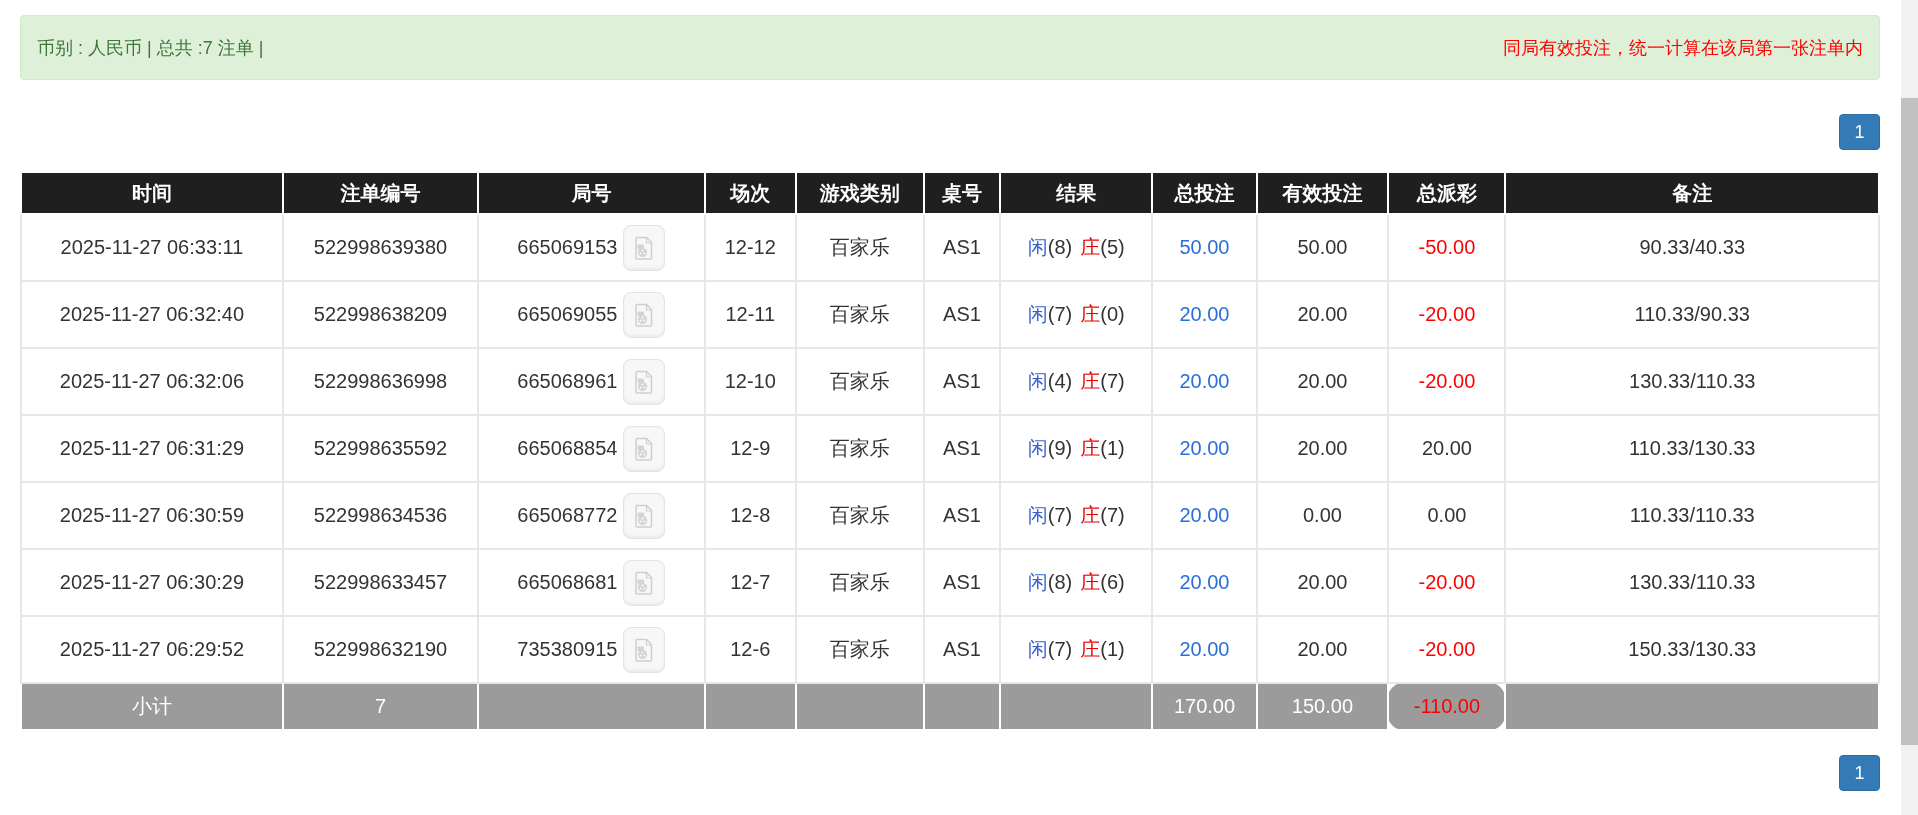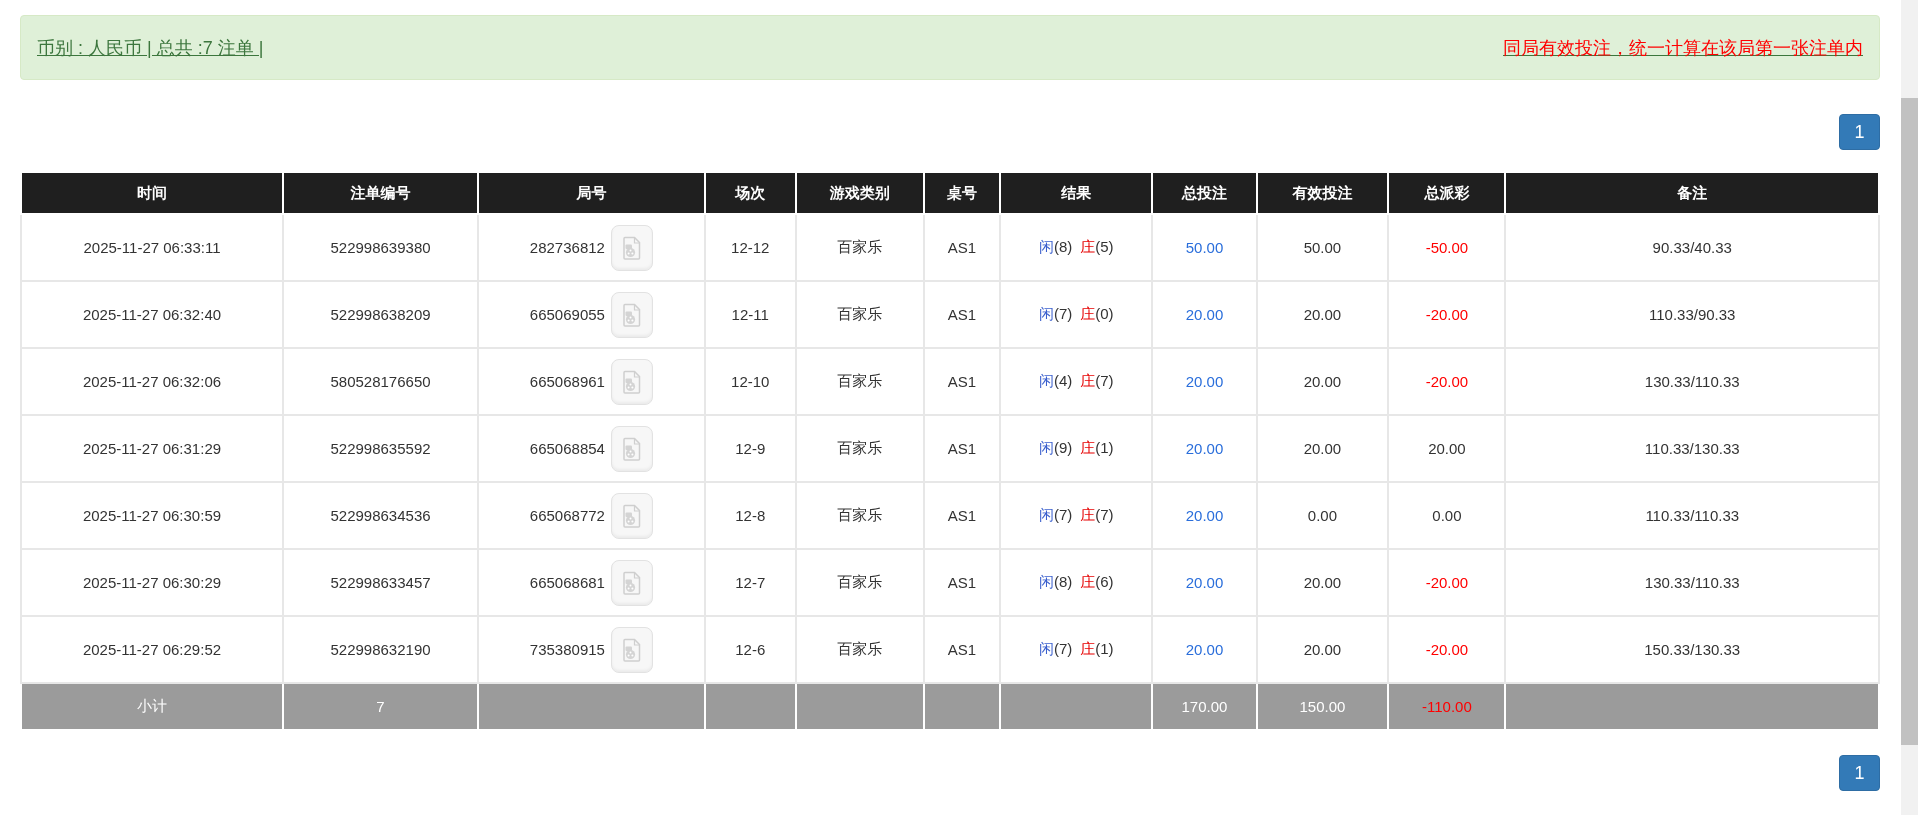--- a/index.html
+++ b/index.html
@@ -7,53 +7,53 @@
   body {
     overflow: hidden; background: #fff; position: relative;
     font-family: "Liberation Sans", "DejaVu Sans", sans-serif;
     color: #333;
   }
   .content { width: 1860px; margin-left: 20px; }
   .alert {
     margin-top: 15px; height: 65px; padding: 0 16px;
     background: #dff0d8; border: 1px solid #d6e9c6; border-radius: 4px;
     color: #3c763d; font-size: 18px;
-    display: flex; align-items: center; justify-content: space-between; text-decoration: underline;
+    display: flex; align-items: center; justify-content: space-between;
   }
   .alert .warn { color: #ff0000; margin-left: 48px; }
   .pager-row { display: flex; justify-content: flex-end; margin-top: 34px; }
   .pager-row.bottom { margin-top: 24px; }
   .page-btn {
     min-width: 41px; height: 36px; padding: 0 12px;
     background: #337ab7; border: 1px solid #2e6da4; border-radius: 4px;
     color: #fff; font-size: 18px; cursor: pointer;
     display: flex; align-items: center; justify-content: center;
   }
   table {
     width: 100%; margin-top: 21px; border-collapse: collapse;
-    table-layout: fixed; font-size: 15px;
+    table-layout: fixed; font-size: 20px;
   }
   thead th {
     background: #1f1f1f; color: #fff; font-weight: bold;
     height: 42px; border: 2px solid #fff; text-align: center;
   }
   tbody td {
     background: #fff; height: 67px; text-align: center;
     border: 2px solid #e7e7e7; color: #333;
   }
   tr.summary td {
     background: #9b9b9b; color: #fff; height: 47px;
     border: 2px solid #fff; text-align: center;
   }
   .bet-link { color: #2a6edb; text-decoration: none; cursor: pointer; }
   .player { color: #3a5fcd; }
   .banker { color: #e60000; }
   .score { color: #333; margin-right: 8px; }
   .score:last-child { margin-right: 0; }
-  .neg { color: #ff0000 !important; }
+  .neg { color: #ff0000 !important; border-radius: 15px; }
   .round-wrap { display: flex; align-items: center; justify-content: center; gap: 6px; }
   .video-btn {
     width: 42px; height: 46px; flex: 0 0 auto;
     background: #f7f7f7; border: 1px solid #e2e2e2; border-radius: 8px;
     display: inline-flex; align-items: center; justify-content: center;
     cursor: pointer; box-shadow: inset 0 -2px 3px rgba(0,0,0,0.05);
   }
   .sb-track { position: absolute; top: 0; right: 0; width: 17px; height: 815px; background: #f1f1f1; }
   .sb-thumb { position: absolute; top: 98px; right: 0; width: 17px; height: 647px; background: #c1c1c1; }
 </style>
@@ -99,21 +99,21 @@
         <th>总派彩</th>
         <th>备注</th>
       </tr>
     </thead>
     <tbody id="rows-body">
   <tr>
     <td>2025-11-27 06:33:11</td>
     <td>522998639380</td>
     <td>
       <div class="round-wrap">
-        <span>282736812</span>
+        <span>665069153</span>
         <span class="video-btn">
           <svg width="22" height="24" viewBox="0 0 22 24">
             <path d="M4 1.5h9.5l5 5V22a1 1 0 0 1-1 1H4a1 1 0 0 1-1-1V2.5a1 1 0 0 1 1-1z" fill="none" stroke="#cfcfcf" stroke-width="1.5"></path>
             <path d="M13.5 1.5V7H19" fill="none" stroke="#cfcfcf" stroke-width="1.2"></path>
             <rect x="4.5" y="8.5" width="6.5" height="4.5" rx="1" fill="#d4d4d4"></rect>
             <circle cx="9.5" cy="16.5" r="4.6" fill="#d4d4d4"></circle>
             <circle cx="9.5" cy="14.6" r="1" fill="#ffffff"></circle>
             <circle cx="7.6" cy="17.6" r="1" fill="#ffffff"></circle>
             <circle cx="11.4" cy="17.6" r="1" fill="#ffffff"></circle>
           </svg>
@@ -158,21 +158,21 @@
       <span class="player">闲</span><span class="score">(7)</span><span class="banker">庄</span><span class="score">(0)</span>
     </td>
     <td><a class="bet-link">20.00</a></td>
     <td>20.00</td>
     <td class="neg">-20.00</td>
     <td>110.33/90.33</td>
   </tr>
 
   <tr>
     <td>2025-11-27 06:32:06</td>
-    <td>580528176650</td>
+    <td>522998636998</td>
     <td>
       <div class="round-wrap">
         <span>665068961</span>
         <span class="video-btn">
           <svg width="22" height="24" viewBox="0 0 22 24">
             <path d="M4 1.5h9.5l5 5V22a1 1 0 0 1-1 1H4a1 1 0 0 1-1-1V2.5a1 1 0 0 1 1-1z" fill="none" stroke="#cfcfcf" stroke-width="1.5"></path>
             <path d="M13.5 1.5V7H19" fill="none" stroke="#cfcfcf" stroke-width="1.2"></path>
             <rect x="4.5" y="8.5" width="6.5" height="4.5" rx="1" fill="#d4d4d4"></rect>
             <circle cx="9.5" cy="16.5" r="4.6" fill="#d4d4d4"></circle>
             <circle cx="9.5" cy="14.6" r="1" fill="#ffffff"></circle>

